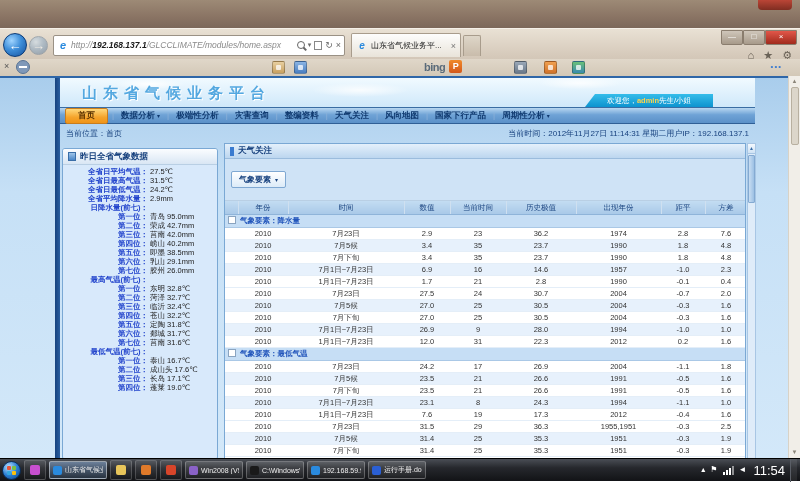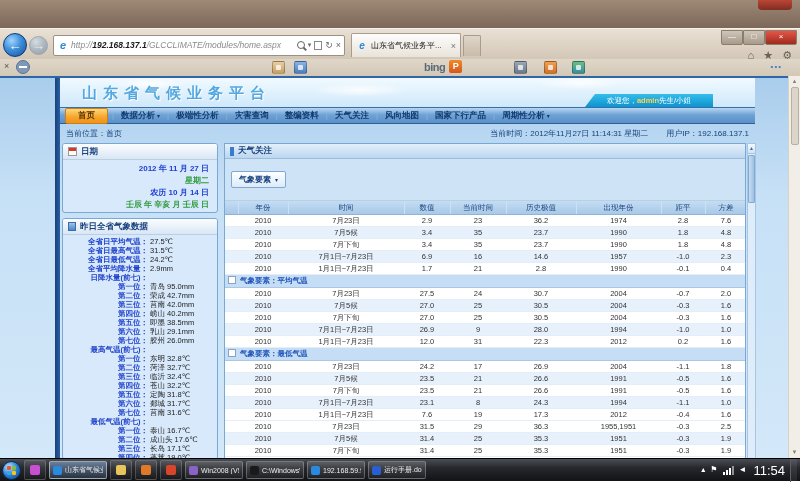--- a/index.html
+++ b/index.html
@@ -74,21 +74,21 @@
     background:linear-gradient(180deg,#b8d7f1,#7fae dc 40%,#5f97cd);
     background:linear-gradient(180deg,#b8d7f1,#6fa3d6 45%,#5a90c8);
     border-top:1px solid #3a6da3;border-bottom:1px solid #2f5f96;display:flex;align-items:center;padding-left:5px;}
   .nav-item{font-size:8.5px;font-weight:bold;color:#103a70;padding:0 7px;white-space:nowrap;cursor:default;}
   .nav-item.active{background:linear-gradient(180deg,#ffd87a,#f5a32a 60%,#ef9418);border:1px solid #c87d1e;border-radius:2px;
     color:#5a3200;padding:1px 12px;margin-right:4px;}
   .nav-sep{color:#8fb2d8;font-size:8px;}
   .nav-arrow{font-size:6px;margin-left:2px;color:#103a70;}
   .statusrow{position:absolute;left:60px;top:47px;width:695px;height:17px;display:flex;align-items:center;
     justify-content:space-between;font-size:8px;color:#17417e;padding:0 6px;box-sizing:border-box;}
-  .stat-right span{margin-left:18px;}
+  .stat-right span{margin-left:0;}
 
   .content{position:absolute;left:60px;top:65px;width:695px;height:317px;}
   
   .sidebar{position:absolute;left:2px;top:0;width:156px;height:317px;display:flex;flex-direction:column;}
   .panel{border:1px solid #7aa8d4;border-radius:3px;background:#d8e9fb;overflow:hidden;box-sizing:border-box;}
   .panel-date{height:70px;flex:none;}
   .panel-weather{flex:1;margin-top:5px;}
   .p-head{height:15px;background:linear-gradient(180deg,#fbfdff,#d9e6f4);border-bottom:1px solid #b9cfe4;
     display:flex;align-items:center;gap:4px;padding:0 5px;}
   .p-title{font-size:8.5px;font-weight:bold;color:#17417e;}
@@ -247,32 +247,20 @@
         <span class="nav-item">周期性分析<span class="nav-arrow">▾</span></span>
       </div>
 
     <div class="statusrow">
       <span class="crumb">当前位置：首页</span>
       <span class="stat-right"><span>当前时间：2012年11月27日 11:14:31 星期二</span><span>用户IP：192.168.137.1</span></span>
     </div>
 
     <div class="content">
       <div class="sidebar">
-        <div class="panel panel-date">
-          <div class="p-head">
-            <span class="cal-icon"></span>
-            <span class="p-title">日期</span>
-          </div>
-          <div class="date-body">
-            <div class="d-blue">2012 年 11 月 27 日</div>
-            <div class="d-green">星期二</div>
-            <div class="d-blue">农历 10 月 14 日</div>
-            <div class="d-green">壬辰 年 辛亥 月 壬辰 日</div>
-          </div>
-        </div>
         <div class="panel panel-weather">
           <div class="p-head">
             <span class="data-icon"></span>
             <span class="p-title">昨日全省气象数据</span>
           </div>
           <div class="weather-body" id="weather-body">
               <div class="srow">
                 <span class="slabel">全省日平均气温：</span>
                 <span class="sval">27.5℃</span>
               </div>
@@ -403,20 +391,24 @@
                 <th>时间</th>
                 <th>数值</th>
                 <th>当前时间</th>
                 <th>历史极值</th>
                 <th>出现年份</th>
                 <th>距平</th>
                 <th>方差</th>
               </tr>
             </thead>
           <tbody id="table-body">
+              <tr class="sec-row">
+                <td><span class="cbx"></span></td>
+                <td class="sec-name" colspan="8">气象要素：降水量</td>
+              </tr>
               <tr class="data-row">
                 <td class="c0"></td>
                 <td>2010</td>
                 <td>7月23日</td>
                 <td>2.9</td>
                 <td>23</td>
                 <td>36.2</td>
                 <td>1974</td>
                 <td>2.8</td>
                 <td>7.6</td>
@@ -457,24 +449,20 @@
               <tr class="data-row">
                 <td class="c0"></td>
                 <td>2010</td>
                 <td>1月1日~7月23日</td>
                 <td>1.7</td>
                 <td>21</td>
                 <td>2.8</td>
                 <td>1990</td>
                 <td>-0.1</td>
                 <td>0.4</td>
-              </tr>
-              <tr class="sec-row">
-                <td><span class="cbx"></span></td>
-                <td class="sec-name" colspan="8">气象要素：平均气温</td>
               </tr>
               <tr class="data-row">
                 <td class="c0"></td>
                 <td>2010</td>
                 <td>7月23日</td>
                 <td>27.5</td>
                 <td>24</td>
                 <td>30.7</td>
                 <td>2004</td>
                 <td>-0.7</td>

